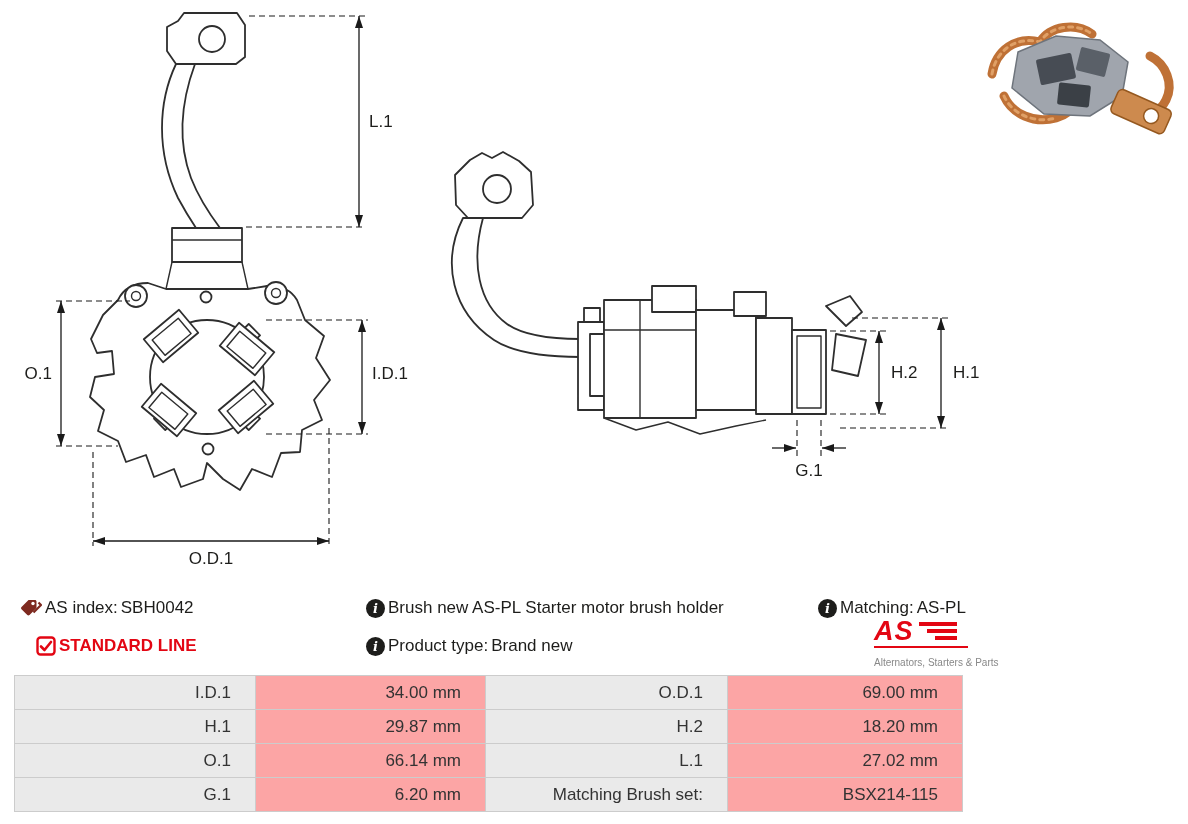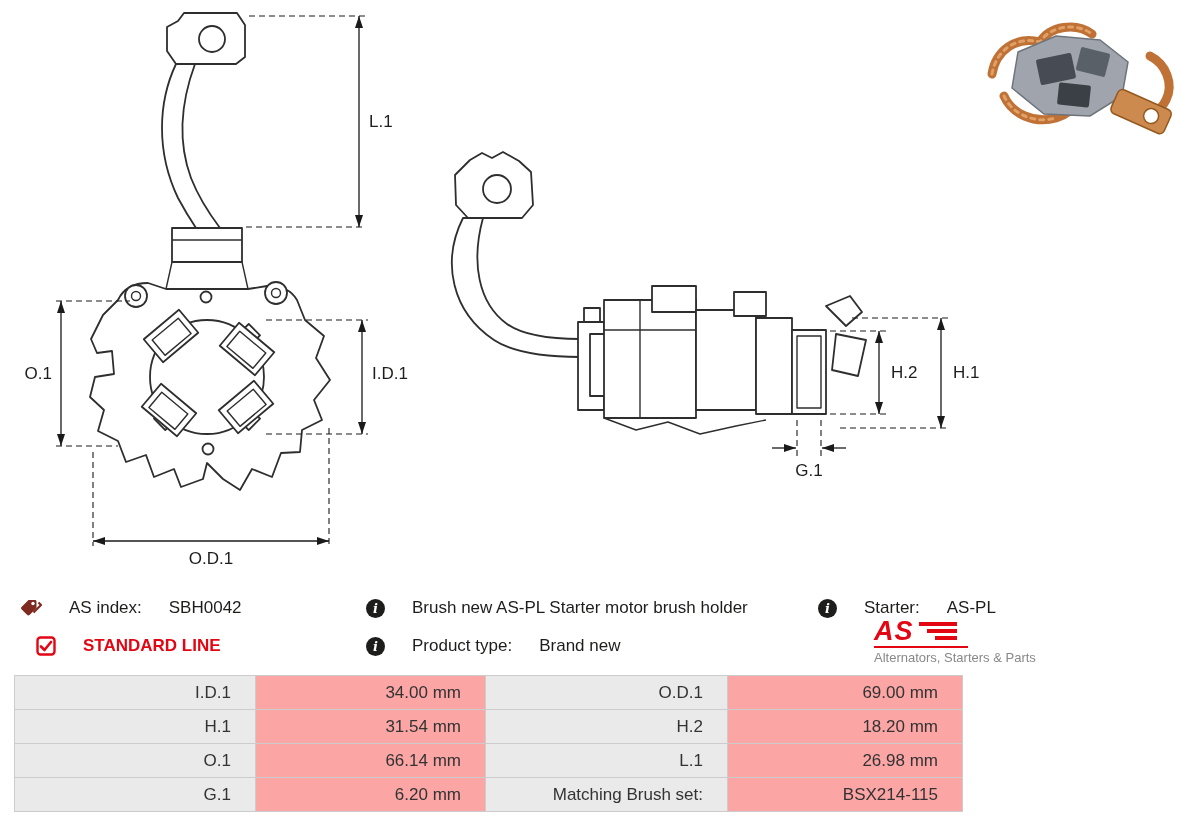--- a/index.html
+++ b/index.html
@@ -7,38 +7,38 @@
   body{width:1188px;height:824px;font-family:"Liberation Sans",sans-serif;color:#1d1d1b;position:relative;overflow:hidden}
   .page{position:absolute;inset:0;background:#fff}
   svg.drawing{position:absolute;left:0;top:0}
   .part{fill:#fff;stroke:#2e2e2e;stroke-width:1.8;stroke-linejoin:round}
   .thin{fill:none;stroke:#2e2e2e;stroke-width:1.4;stroke-linejoin:round}
   .dim{stroke:#1a1a1a;stroke-width:1.3;fill:none}
   .ext{stroke:#1a1a1a;stroke-width:1.1;stroke-dasharray:6 4;fill:none}
   .dimtext{font-size:17px;fill:#1d1d1b;font-family:"Liberation Sans",sans-serif}
   .wire-cu{fill:none;stroke:#bf7136;stroke-width:9;stroke-linecap:round}
   .wire-hl{fill:none;stroke:#e0a066;stroke-width:3;stroke-linecap:round;stroke-dasharray:4 5}
-  .cell{position:absolute;display:flex;align-items:center;gap:27px;font-size:17px;white-space:nowrap}
+  .cell{position:absolute;display:flex;align-items:center;gap:3px;font-size:17px;white-space:nowrap}
   .b{font-weight:normal}
   .red{color:#e30613;font-weight:bold}
   .iico{width:19px;height:19px;border-radius:50%;background:#1d1d1b;color:#fff;display:inline-flex;align-items:center;justify-content:center;font-size:13px;font-weight:bold;font-style:italic;font-family:"DejaVu Serif",serif;flex:0 0 19px;line-height:1}
   .dim-table{position:absolute;left:14px;top:675px;border-collapse:collapse;font-size:17px;color:#333;table-layout:fixed;width:948px}
   .dim-table td{border:1px solid #ccc;height:34px;padding:0 24px;text-align:right;overflow:hidden}
   td.lbl{background:#eaeaea}
   td.val{background:#fca5a5}
   .aslogo{position:absolute;left:874px;top:618px;width:100px}
   .as-top{display:flex;align-items:flex-start;gap:5px}
   .as-text{color:#e30613;font-weight:bold;font-style:italic;font-size:27px;line-height:26px;letter-spacing:1px}
   .as-bars{display:flex;flex-direction:column;gap:3px;margin-top:4px;align-items:flex-end}
   .as-bars i{display:block;height:4px;background:#e30613}
   .as-bars i:nth-child(1){width:38px}
   .as-bars i:nth-child(2){width:30px}
   .as-bars i:nth-child(3){width:22px}
   .as-rule{height:2px;background:#e30613;margin-top:2px;width:94px}
-  .as-caption{font-size:13px;color:#888;margin-top:2px;white-space:nowrap}
+  .as-caption{font-size:10px;color:#888;margin-top:9px;white-space:nowrap}
 </style>
 </head>
 <body>
 
 <div class="page">
 
   <svg class="drawing" width="1188" height="590" viewBox="0 0 1188 590">
     <defs>
       <marker id="arE" markerWidth="14" markerHeight="10" refX="12" refY="4" orient="auto" markerUnits="userSpaceOnUse">
         <path d="M0 0 L12 4 L0 8 Z" fill="#1a1a1a"></path>
@@ -184,21 +184,21 @@
     <span class="b">SBH0042</span>
   </div>
 
   <div class="cell" style="left:366px;top:598px">
     <span class="iico">i</span>
     <span>Brush new AS-PL Starter motor brush holder</span>
   </div>
 
   <div class="cell" style="left:818px;top:598px">
     <span class="iico">i</span>
-    <span>Starter:</span>
+    <span>Matching:</span>
     <span class="b">AS-PL</span>
   </div>
 
   <div class="cell" style="left:36px;top:636px">
     <svg width="20" height="20" viewBox="0 0 20 20">
       <rect x="1.5" y="1.5" width="17" height="17" rx="3" fill="none" stroke="#e30613" stroke-width="2.4"></rect>
       <path d="M5 10.5 L8.5 14 L15 6" fill="none" stroke="#e30613" stroke-width="2.6" stroke-linecap="round" stroke-linejoin="round"></path>
     </svg>
     <span class="red">STANDARD LINE</span>
   </div>
@@ -231,29 +231,29 @@
       </colgroup>
     <tbody>
       <tr>
         <td class="lbl">I.D.1</td>
         <td class="val">34.00 mm</td>
         <td class="lbl">O.D.1</td>
         <td class="val">69.00 mm</td>
       </tr>
       <tr>
         <td class="lbl">H.1</td>
-        <td class="val">31.54 mm</td>
+        <td class="val">29.87 mm</td>
         <td class="lbl">H.2</td>
         <td class="val">18.20 mm</td>
       </tr>
       <tr>
         <td class="lbl">O.1</td>
         <td class="val">66.14 mm</td>
         <td class="lbl">L.1</td>
-        <td class="val">26.98 mm</td>
+        <td class="val">27.02 mm</td>
       </tr>
       <tr>
         <td class="lbl">G.1</td>
         <td class="val">6.20 mm</td>
         <td class="lbl">Matching Brush set:</td>
         <td class="val">BSX214-115</td>
       </tr>
     </tbody>
   </table>
 

